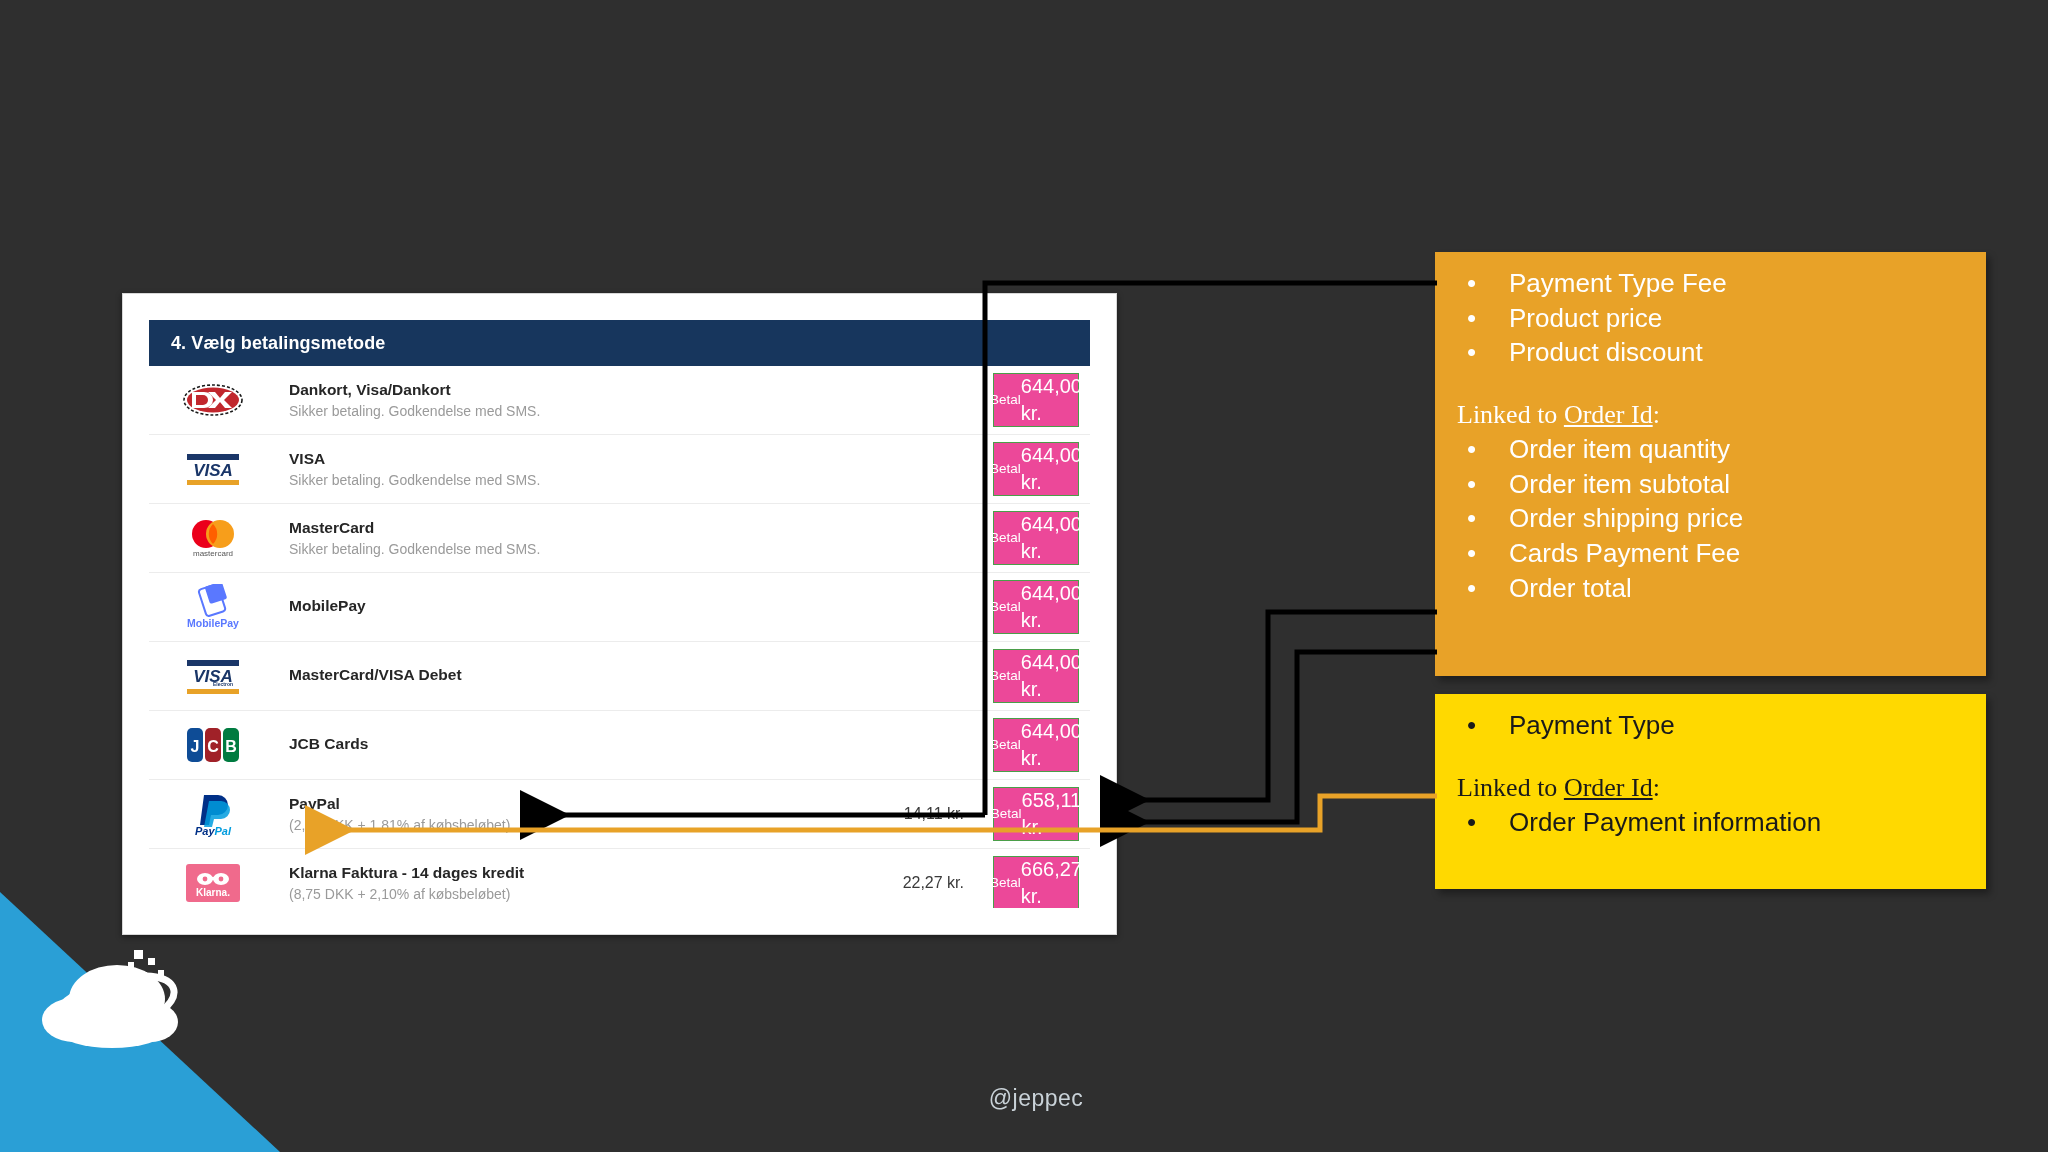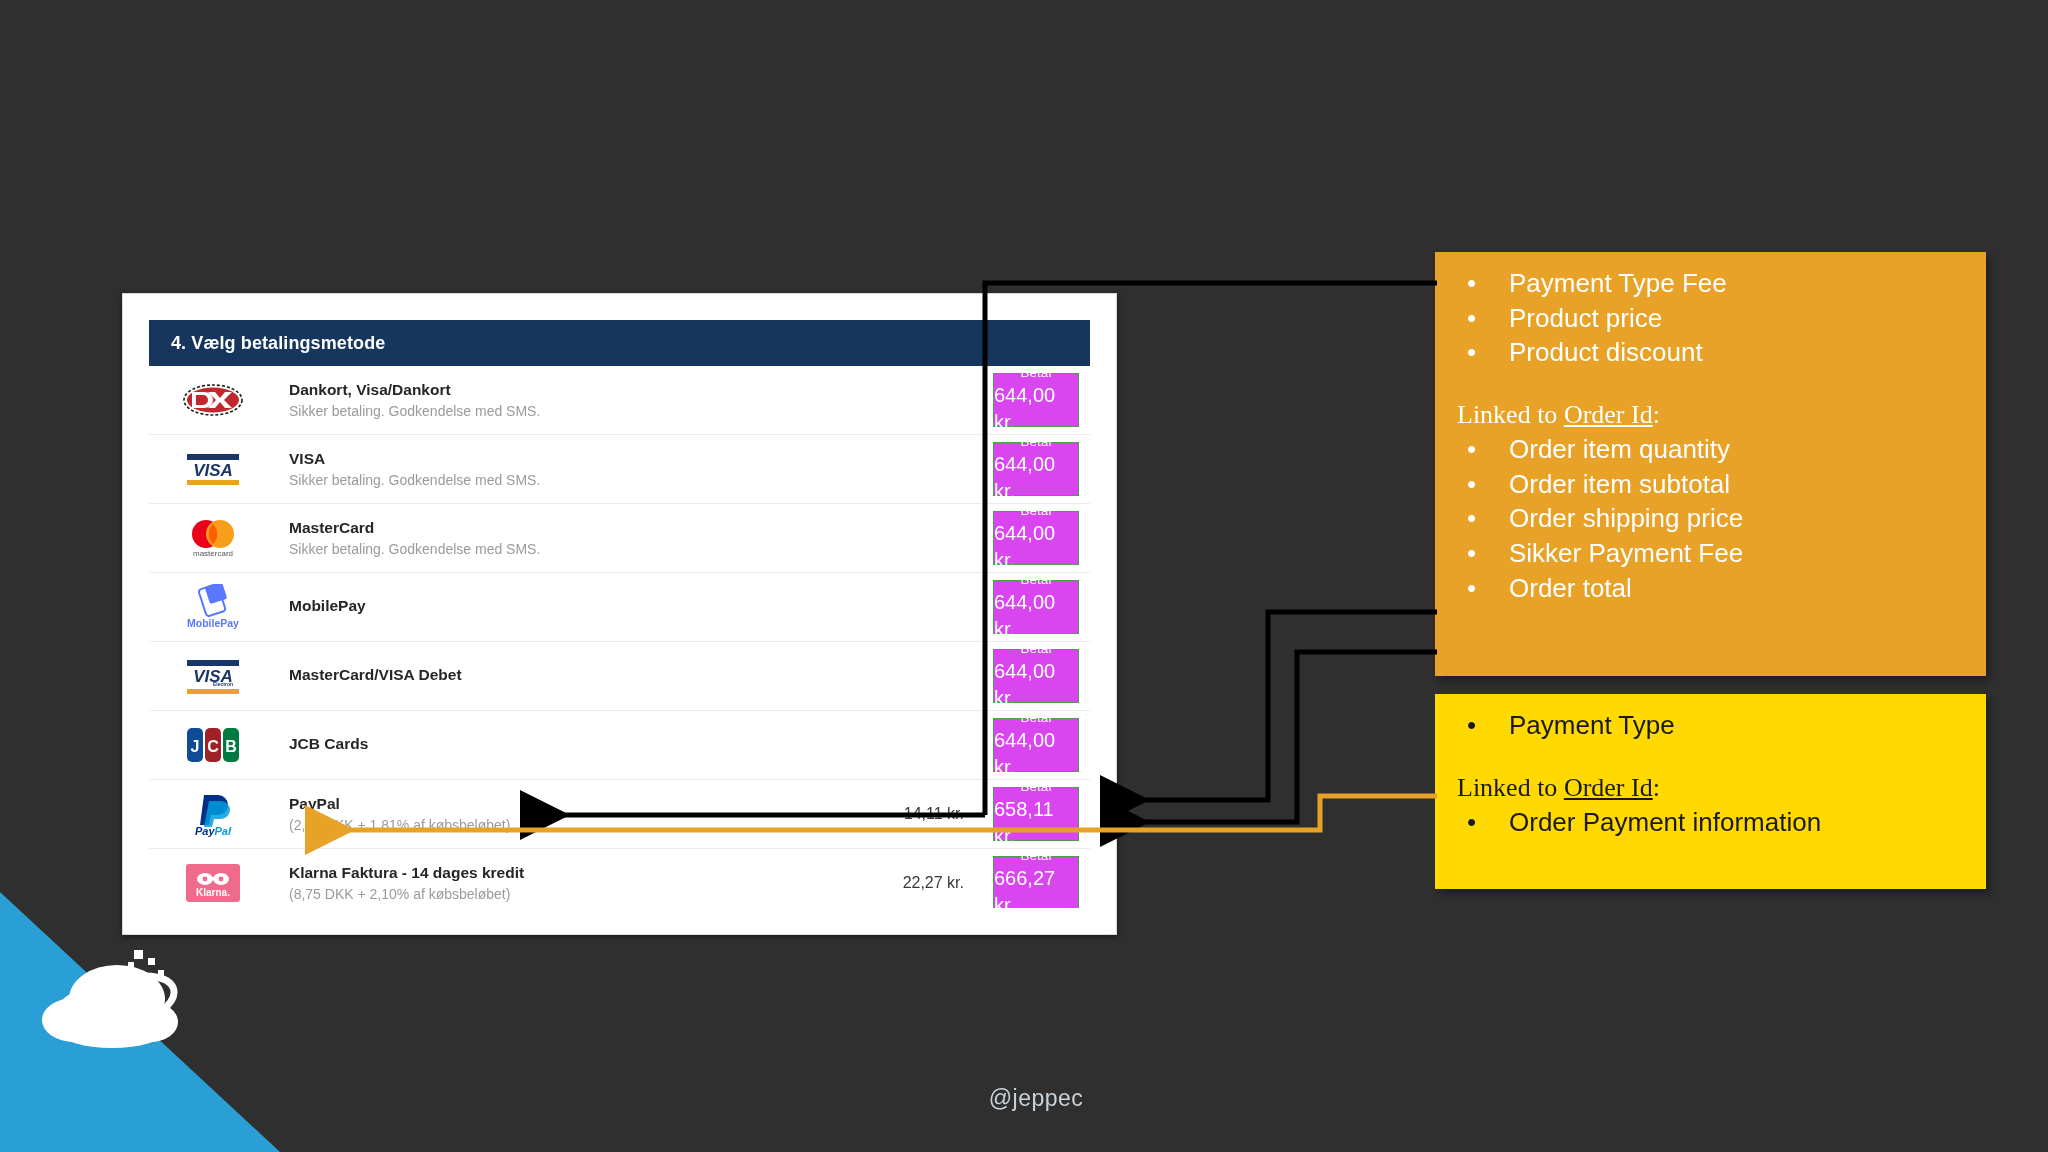--- a/index.html
+++ b/index.html
@@ -63,23 +63,23 @@
   }
   .prow .info-cell{flex:1 1 auto;padding-left:12px;min-width:0;}
   .prow .fee-cell{
     flex:0 0 200px;text-align:right;padding-right:18px;
     font-size:16px;color:#3a3a3a;
   }
   .prow .btn-cell{flex:0 0 108px;display:flex;align-items:center;justify-content:center;}
   .ptitle{font-size:15.5px;font-weight:bold;color:#262626;line-height:1.25;}
   .psub{font-size:14px;color:#9a9a9a;line-height:1.3;margin-top:2px;}
   .paybtn{
-    width:84px;height:52px;background:#d946ef;border:1px solid #4a9e49;
+    width:84px;height:52px;background:#ec4899;border:1px solid #4a9e49;
     border-radius:0;color:#ffffff;
-    display:flex;flex-direction:column;align-items:center;justify-content:center;
+    display:flex;flex-direction:row;align-items:center;justify-content:center;
     font-size:13.5px;line-height:1.35;
   }
   .paybtn .b2{font-weight:normal;font-size:20px;}
   .shot-foot{height:14px;background:#fff;border-top:1px solid #ececec;}
 
   
   .brand{display:block;}
 
   
   .callout{
@@ -327,21 +327,21 @@
     <div class="c-bullet">
       <span class="dot">•</span>
       <span>Order item subtotal</span>
     </div>
     <div class="c-bullet">
       <span class="dot">•</span>
       <span>Order shipping price</span>
     </div>
     <div class="c-bullet">
       <span class="dot">•</span>
-      <span>Sikker Payment Fee</span>
+      <span>Cards Payment Fee</span>
     </div>
     <div class="c-bullet">
       <span class="dot">•</span>
       <span>Order total</span>
     </div>
   </div>
 
   <div class="callout yellow">
     <div class="c-bullet">
       <span class="dot">•</span>

